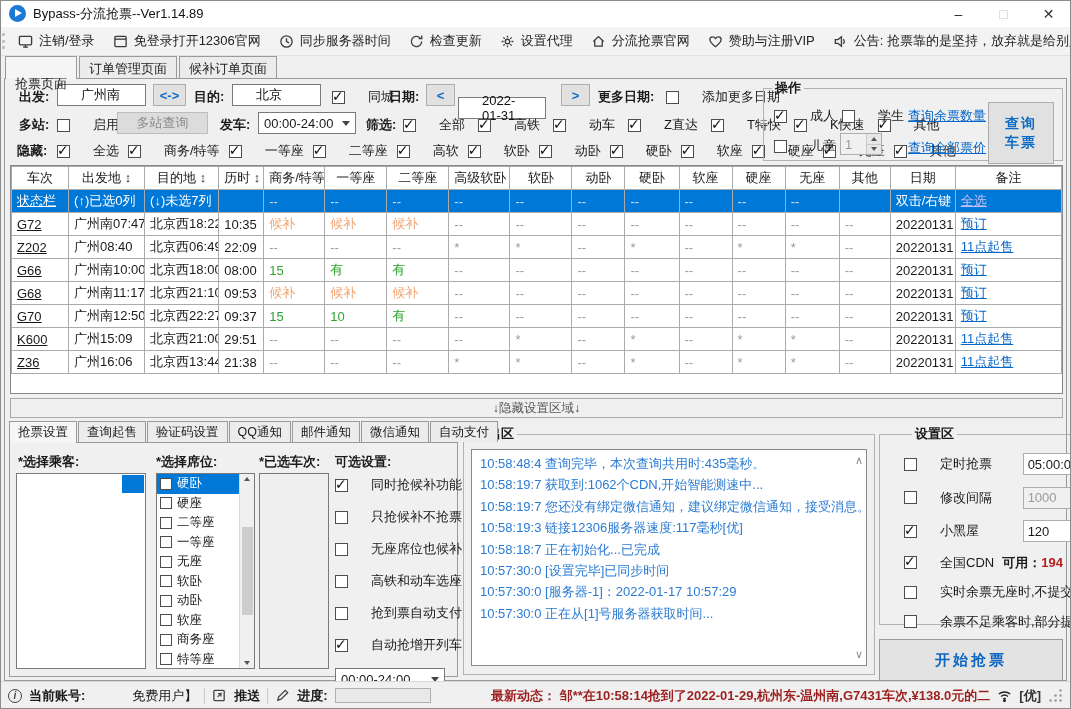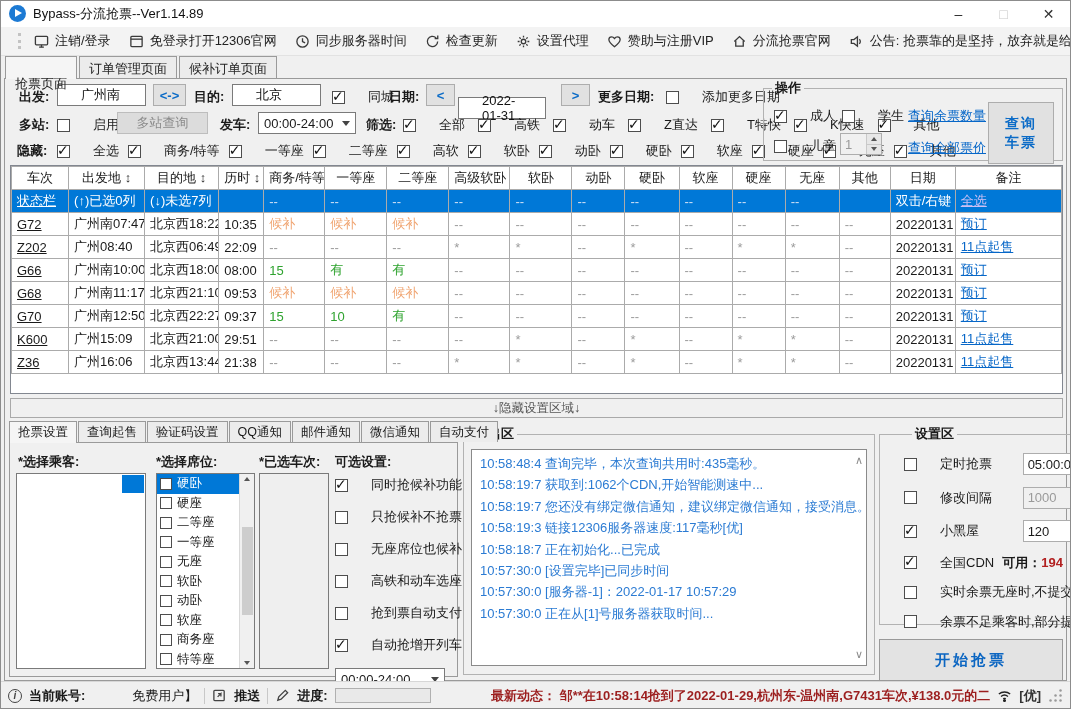--- a/index.html
+++ b/index.html
@@ -10,21 +10,21 @@
   
   .titlebar{position:absolute;top:0;left:0;right:0;height:27px;background:#fff;display:flex;align-items:center;padding-left:9px}
   .applogo{width:17px;height:17px;border-radius:50%;background:#1c7ad4;position:relative;margin-right:7px;flex:none}
   .applogo::after{content:"";position:absolute;left:6px;top:4px;width:0;height:0;border-left:7px solid #fff;border-top:4.5px solid transparent;border-bottom:4.5px solid transparent}
   .apptitle{font-size:13px;color:#111}
   .wbtns{margin-left:auto;display:flex;height:100%}
   .wbtn{width:45px;height:100%;display:flex;align-items:center;justify-content:center;font-size:14px;color:#333}
   .wbtn.max{color:#c9c9c9}
 
   
-  .toolbar{position:absolute;top:27px;left:0;right:0;height:29px;background:#f3f3f3;border-bottom:1px solid #e2e2e2;display:flex;align-items:center;padding-left:16px}
+  .toolbar{position:absolute;top:27px;left:0;right:0;height:29px;background:#f3f3f3;border-bottom:1px solid #e2e2e2;display:flex;align-items:center;padding-left:0}
   .tgrip{width:5px;height:16px;border-left:3px dotted #c3c3c3;margin:0 4px 0 2px}
   .titem{display:flex;align-items:center;gap:6px;padding:0 9px;height:100%;white-space:nowrap;color:#222}
   .tsep{width:1px;height:16px;background:#cfcfcf}
   .ticon{display:flex;align-items:center}
   .ticon svg{width:15px;height:15px;display:block;stroke:#3a3a3a;fill:none;stroke-width:1.4}
 
   
   .page{position:absolute;top:56px;left:0;right:0;bottom:28px;background:#f0f0f0;padding:0 4px}
   .ptabs{display:flex;height:22px;padding-left:1px;position:relative;z-index:2}
   .ptab{padding:3px 9px 0;border:1px solid #9a9a9a;border-bottom:none;background:#ececec;margin-right:2px;color:#222}
@@ -180,33 +180,33 @@
         <svg viewBox="0 0 16 16">
           <circle cx="8" cy="8" r="2.4"></circle>
           <path d="M8 1.8v2M8 12.2v2M1.8 8h2M12.2 8h2M3.6 3.6l1.4 1.4M11 11l1.4 1.4M12.4 3.6L11 5M5 11l-1.4 1.4"></path>
         </svg>
       </span>
     <span>设置代理</span>
   </div>
   <div class="titem">
     <span class="ticon">
         <svg viewBox="0 0 16 16">
-          <path d="M8 13.5C4 10.5 2 8.3 2 5.9 2 4.2 3.3 3 4.9 3 6 3 7.2 3.7 8 4.8 8.8 3.7 10 3 11.1 3 12.7 3 14 4.2 14 5.9c0 2.4-2 4.6-6 7.6z"></path>
-        </svg>
-      </span>
-    <span>赞助与注册VIP</span>
-  </div>
-  <div class="titem">
-    <span class="ticon">
-        <svg viewBox="0 0 16 16">
           <path d="M2.5 8 8 2.8 13.5 8"></path>
           <path d="M4 7.2V13h8V7.2"></path>
         </svg>
       </span>
     <span>分流抢票官网</span>
+  </div>
+  <div class="titem">
+    <span class="ticon">
+        <svg viewBox="0 0 16 16">
+          <path d="M8 13.5C4 10.5 2 8.3 2 5.9 2 4.2 3.3 3 4.9 3 6 3 7.2 3.7 8 4.8 8.8 3.7 10 3 11.1 3 12.7 3 14 4.2 14 5.9c0 2.4-2 4.6-6 7.6z"></path>
+        </svg>
+      </span>
+    <span>赞助与注册VIP</span>
   </div>
   <div class="titem">
     <span class="ticon">
         <svg viewBox="0 0 16 16">
           <path d="M2.5 6v4h2.8L9 13V3L5.3 6z"></path>
           <path d="M11 5.5a3.5 3.5 0 0 1 0 5"></path>
         </svg>
       </span>
     <span>公告: 抢票靠的是坚持，放弃就是给别人机会！</span>
   </div>

